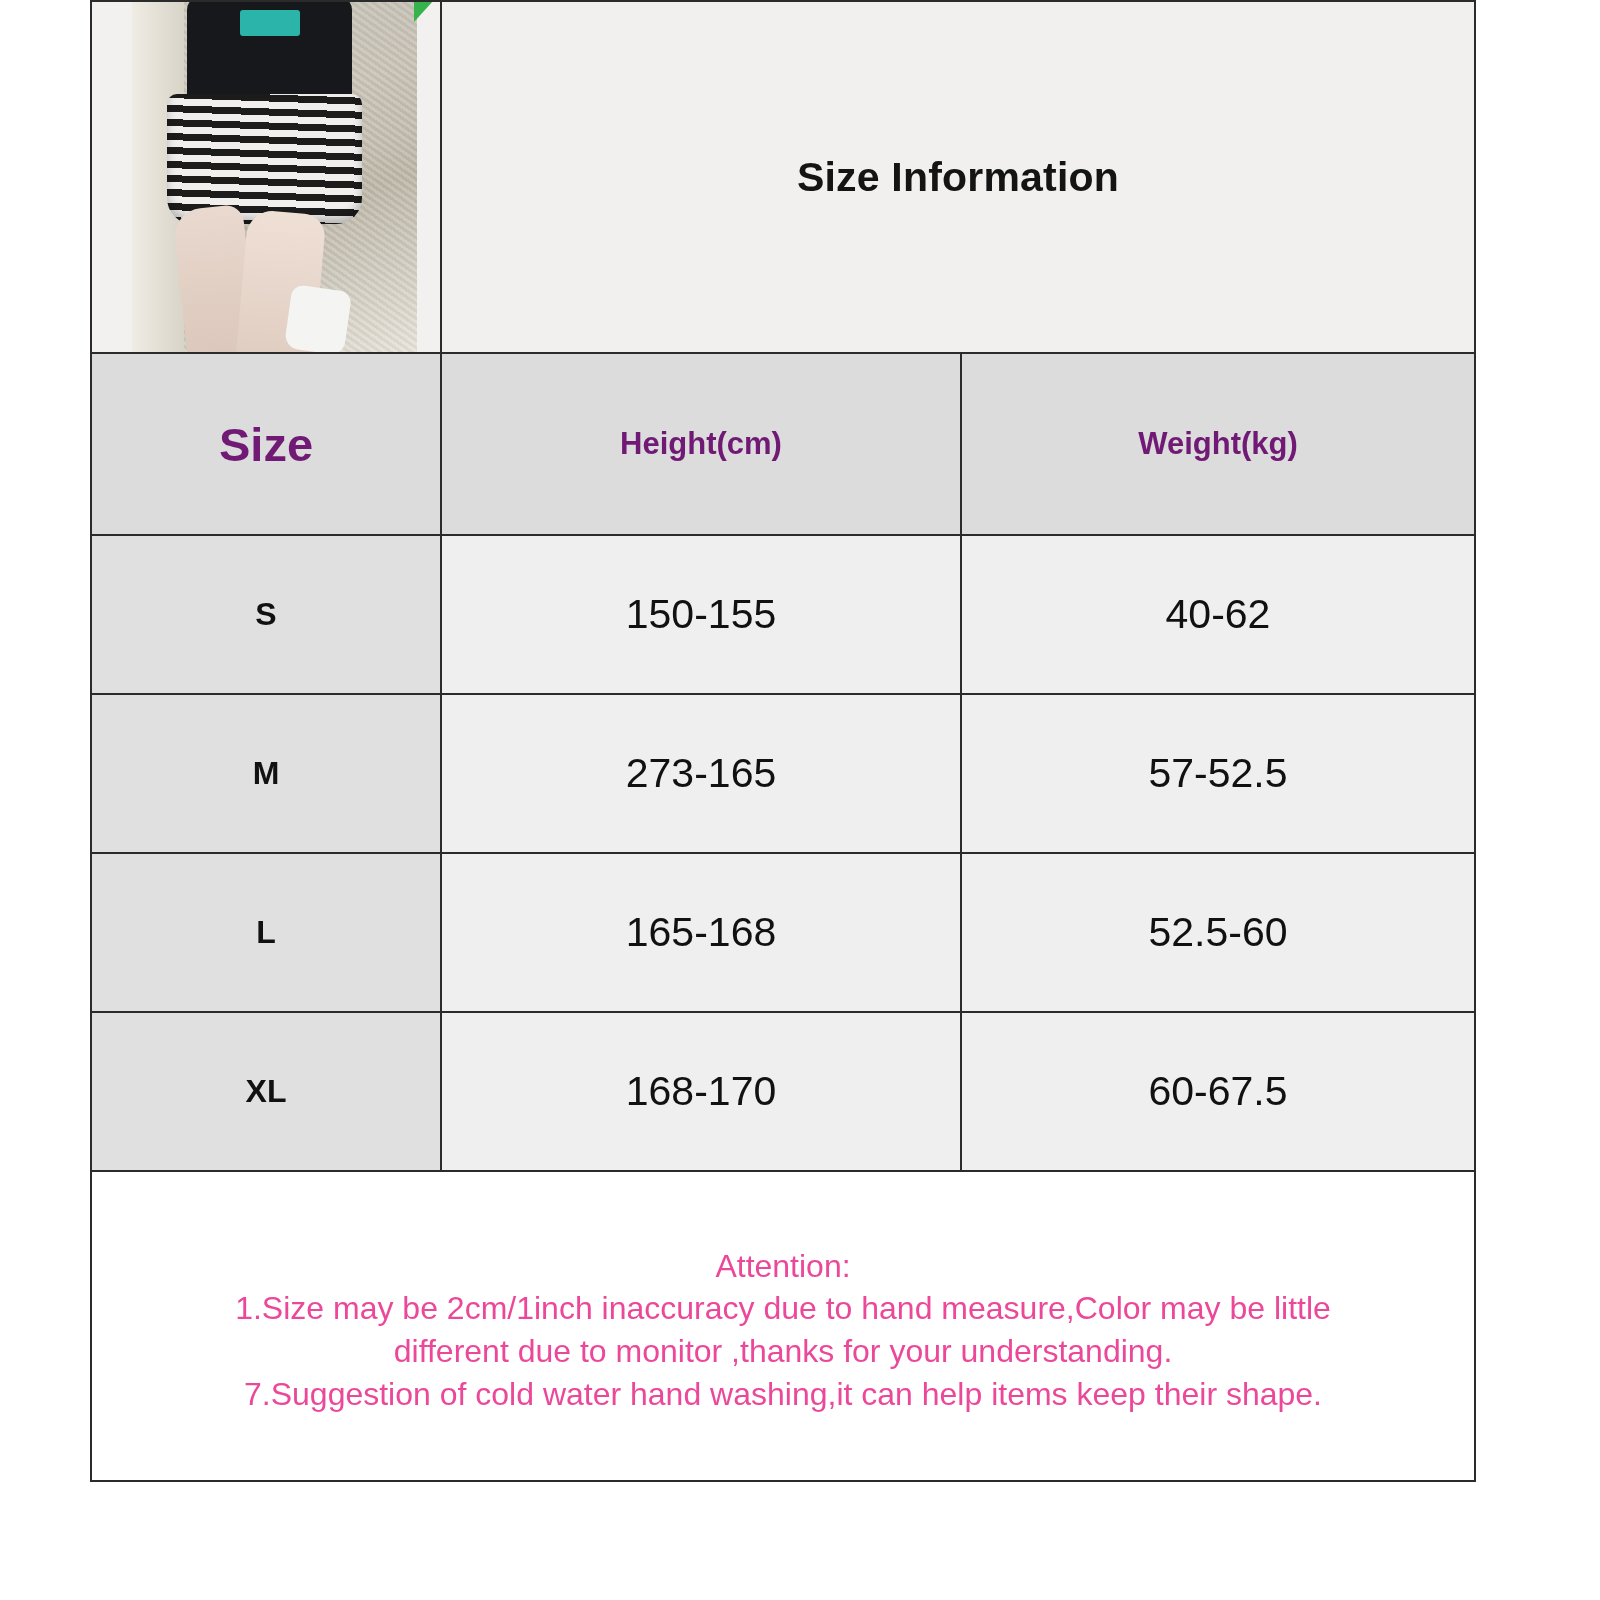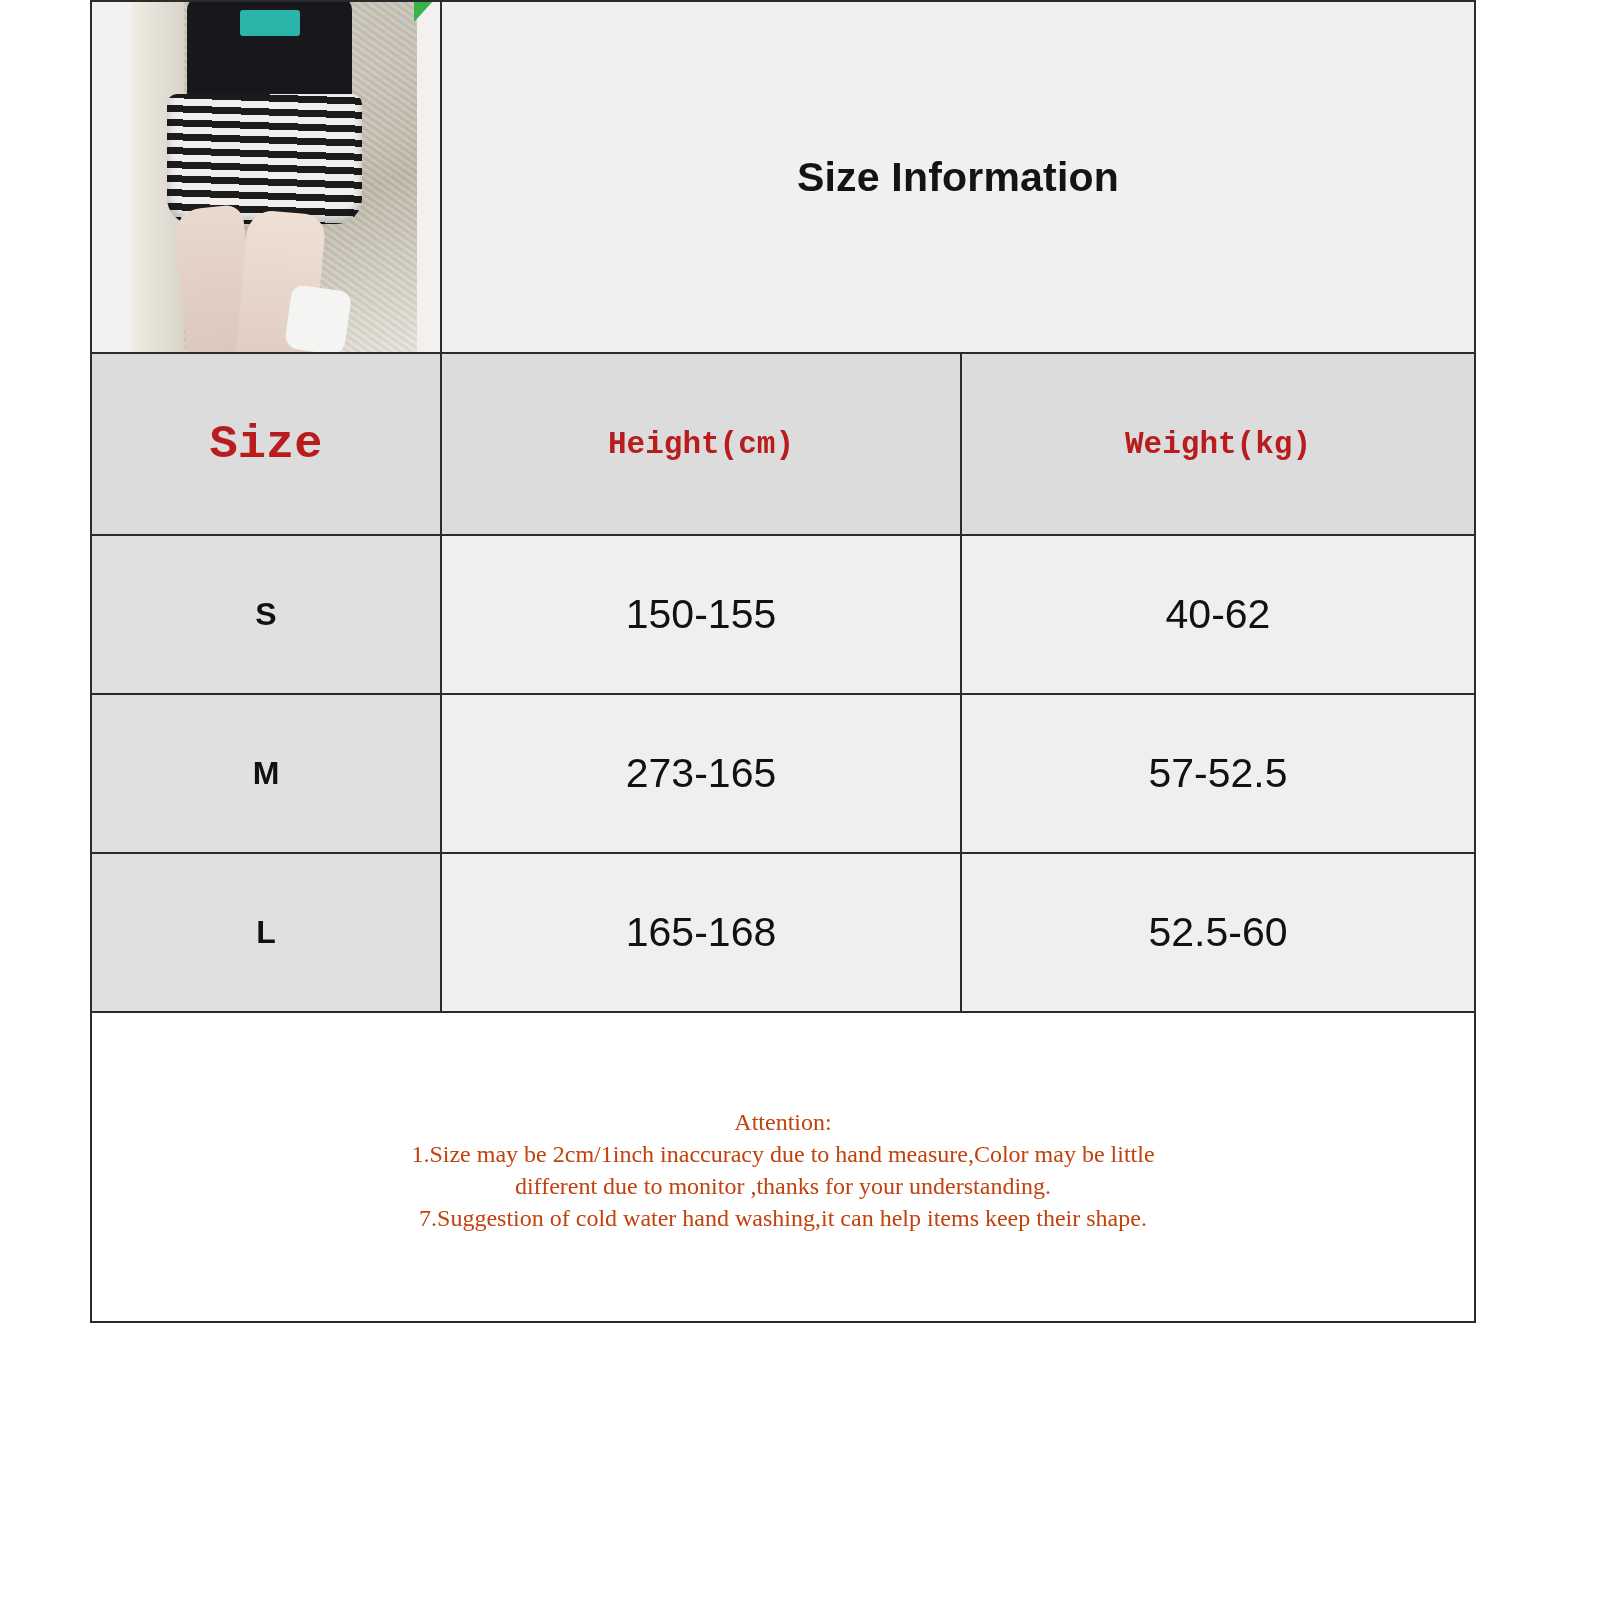--- a/index.html
+++ b/index.html
@@ -140,22 +140,21 @@
     letter-spacing: .2px;
     color: #141414;
   }
 
   
   .hdr {
     background: #dcdcdc;
     height: 178px;
     font-size: 31px;
     font-weight: bold;
-    color: #b91c1c;
-    font-family: Liberation Mono, monospace;
+    color: #701a75;
   }
   .hdr-size {
     font-size: 47px;
     font-weight: bold;
   }
 
   
   .row-cell {
     height: 155px;
     font-size: 41px;
@@ -169,25 +168,24 @@
 
   
   .cell-note {
     text-align: left;
     background: #ffffff;
     padding: 8px 14px 0 14px;
     height: 300px;
     vertical-align: top;
   }
   .note-line {
-    font-size: 24px;
+    font-size: 32px;
     line-height: 1.33;
-    color: #c2410c;
+    color: #ec4899;
     white-space: nowrap;
-    font-family: Liberation Serif, serif;
   }
 </style>
 </head>
 <body>
 
 <div class="page">
 
   <table class="size-table">
     <colgroup>
       <col class="col-size">
@@ -231,20 +229,25 @@
         <td class="row-cell">273-165</td>
         <td class="row-cell">57-52.5</td>
       </tr>
 
       <tr>
         <td class="row-cell sz">L</td>
         <td class="row-cell">165-168</td>
         <td class="row-cell">52.5-60</td>
       </tr>
 
+      <tr>
+        <td class="row-cell sz">XL</td>
+        <td class="row-cell">168-170</td>
+        <td class="row-cell">60-67.5</td>
+      </tr>
 
       <tr>
         <td class="cell-note" colspan="3">
           <div class="note-line">Attention:</div>
           <div class="note-line">1.Size may be 2cm/1inch inaccuracy due to hand measure,Color may be little</div>
           <div class="note-line">different due to monitor ,thanks for your understanding.</div>
           <div class="note-line">7.Suggestion of cold water hand washing,it can help items keep their shape.</div>
         </td>
       </tr>
 

